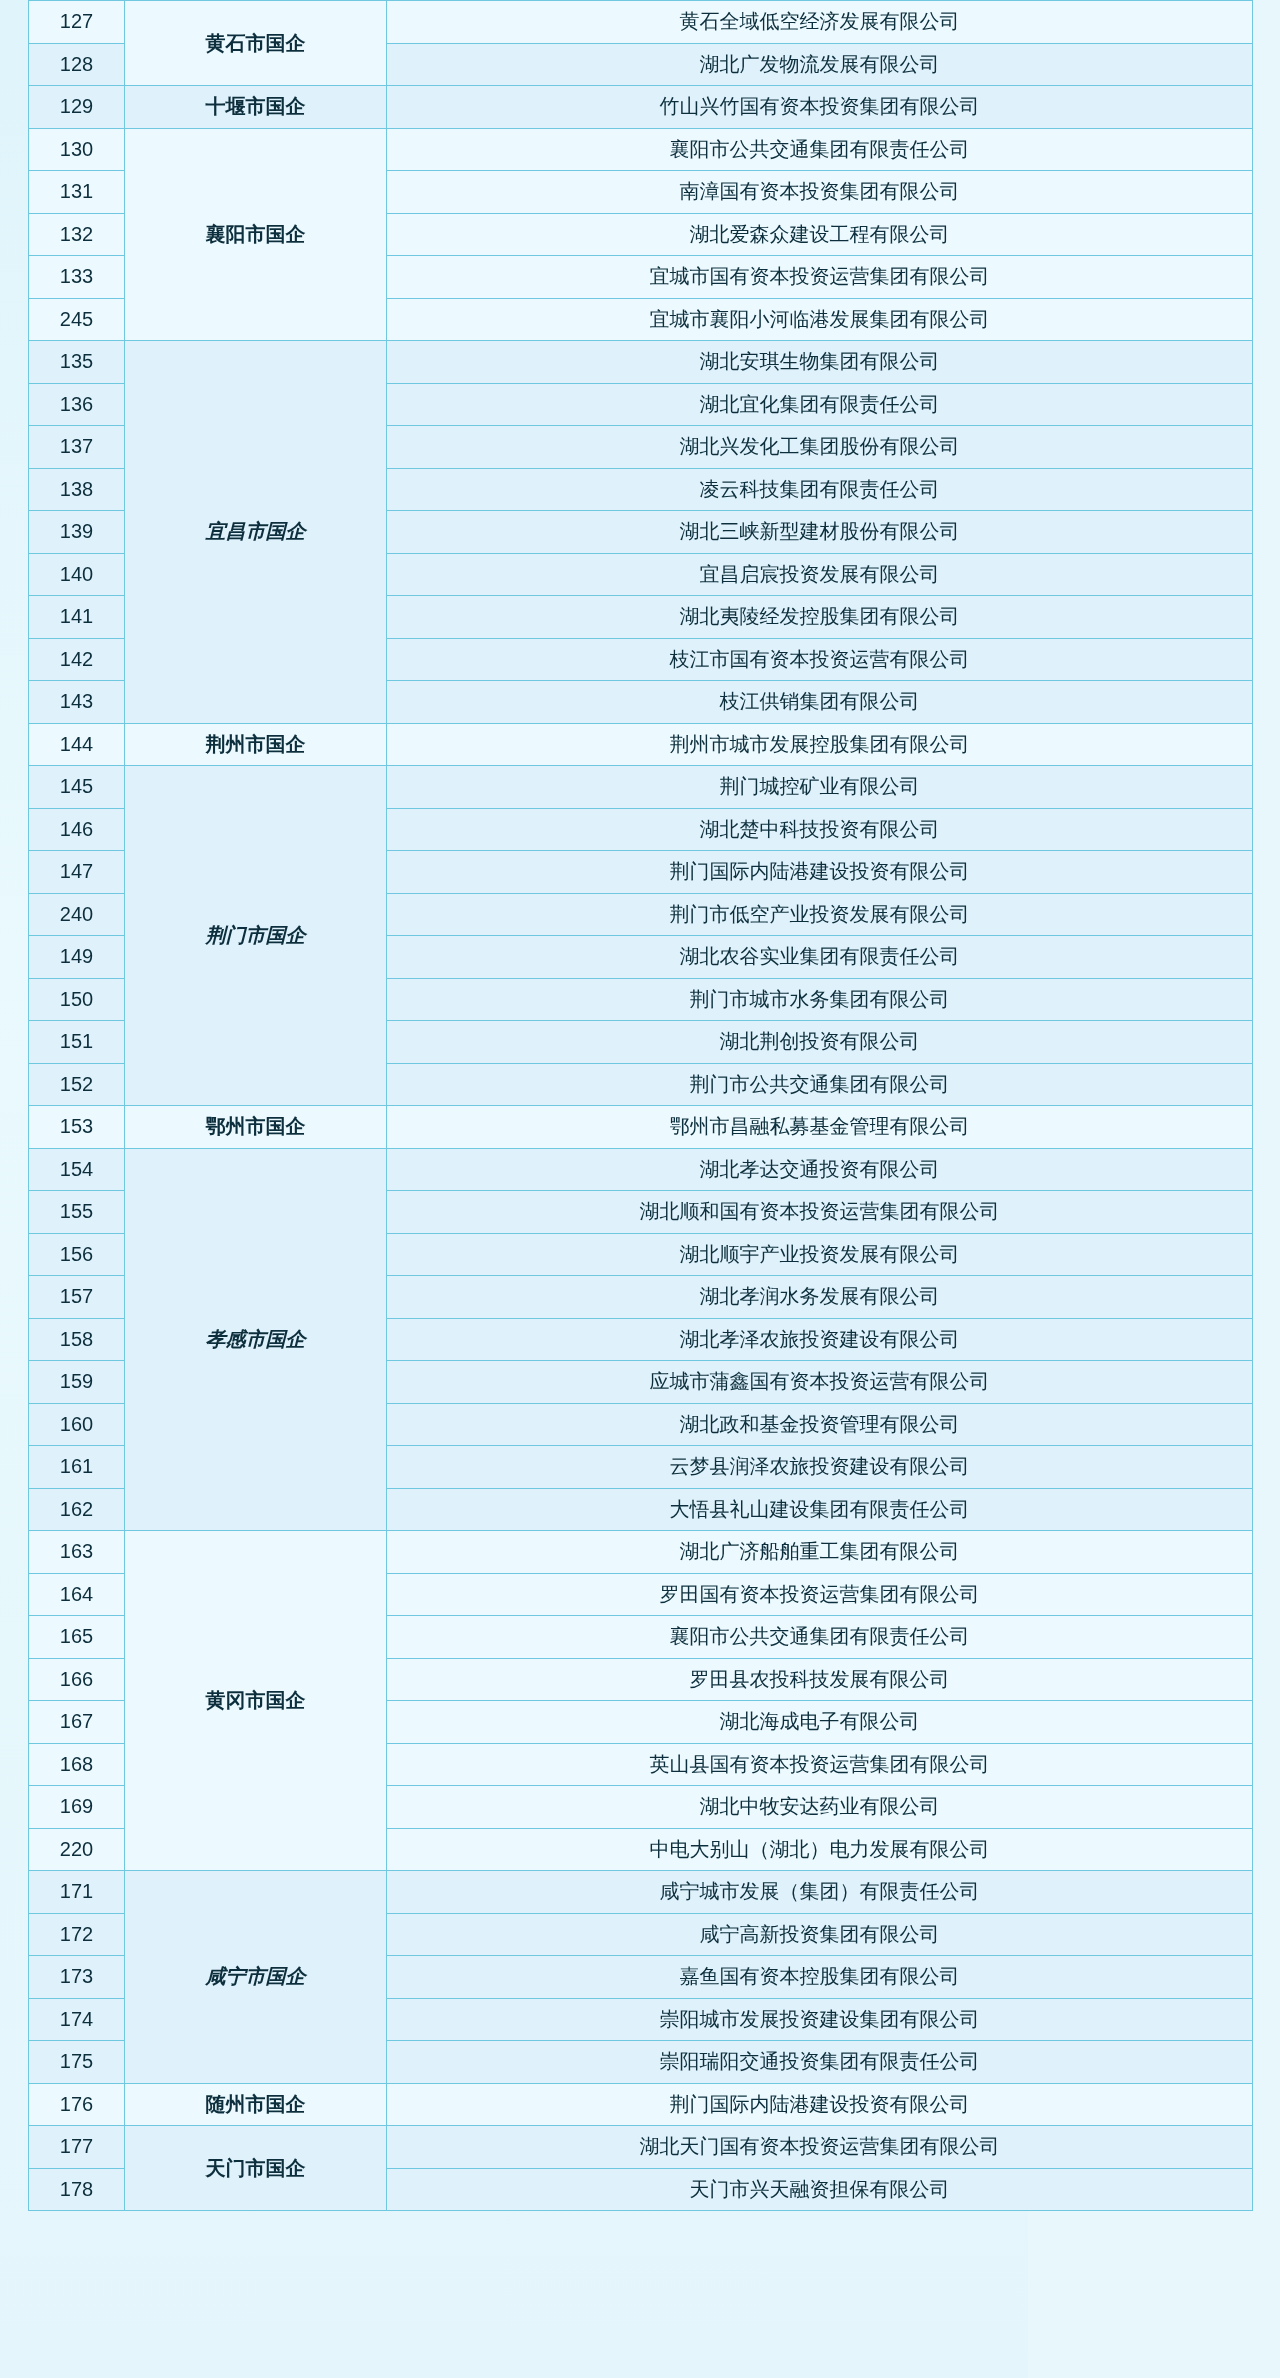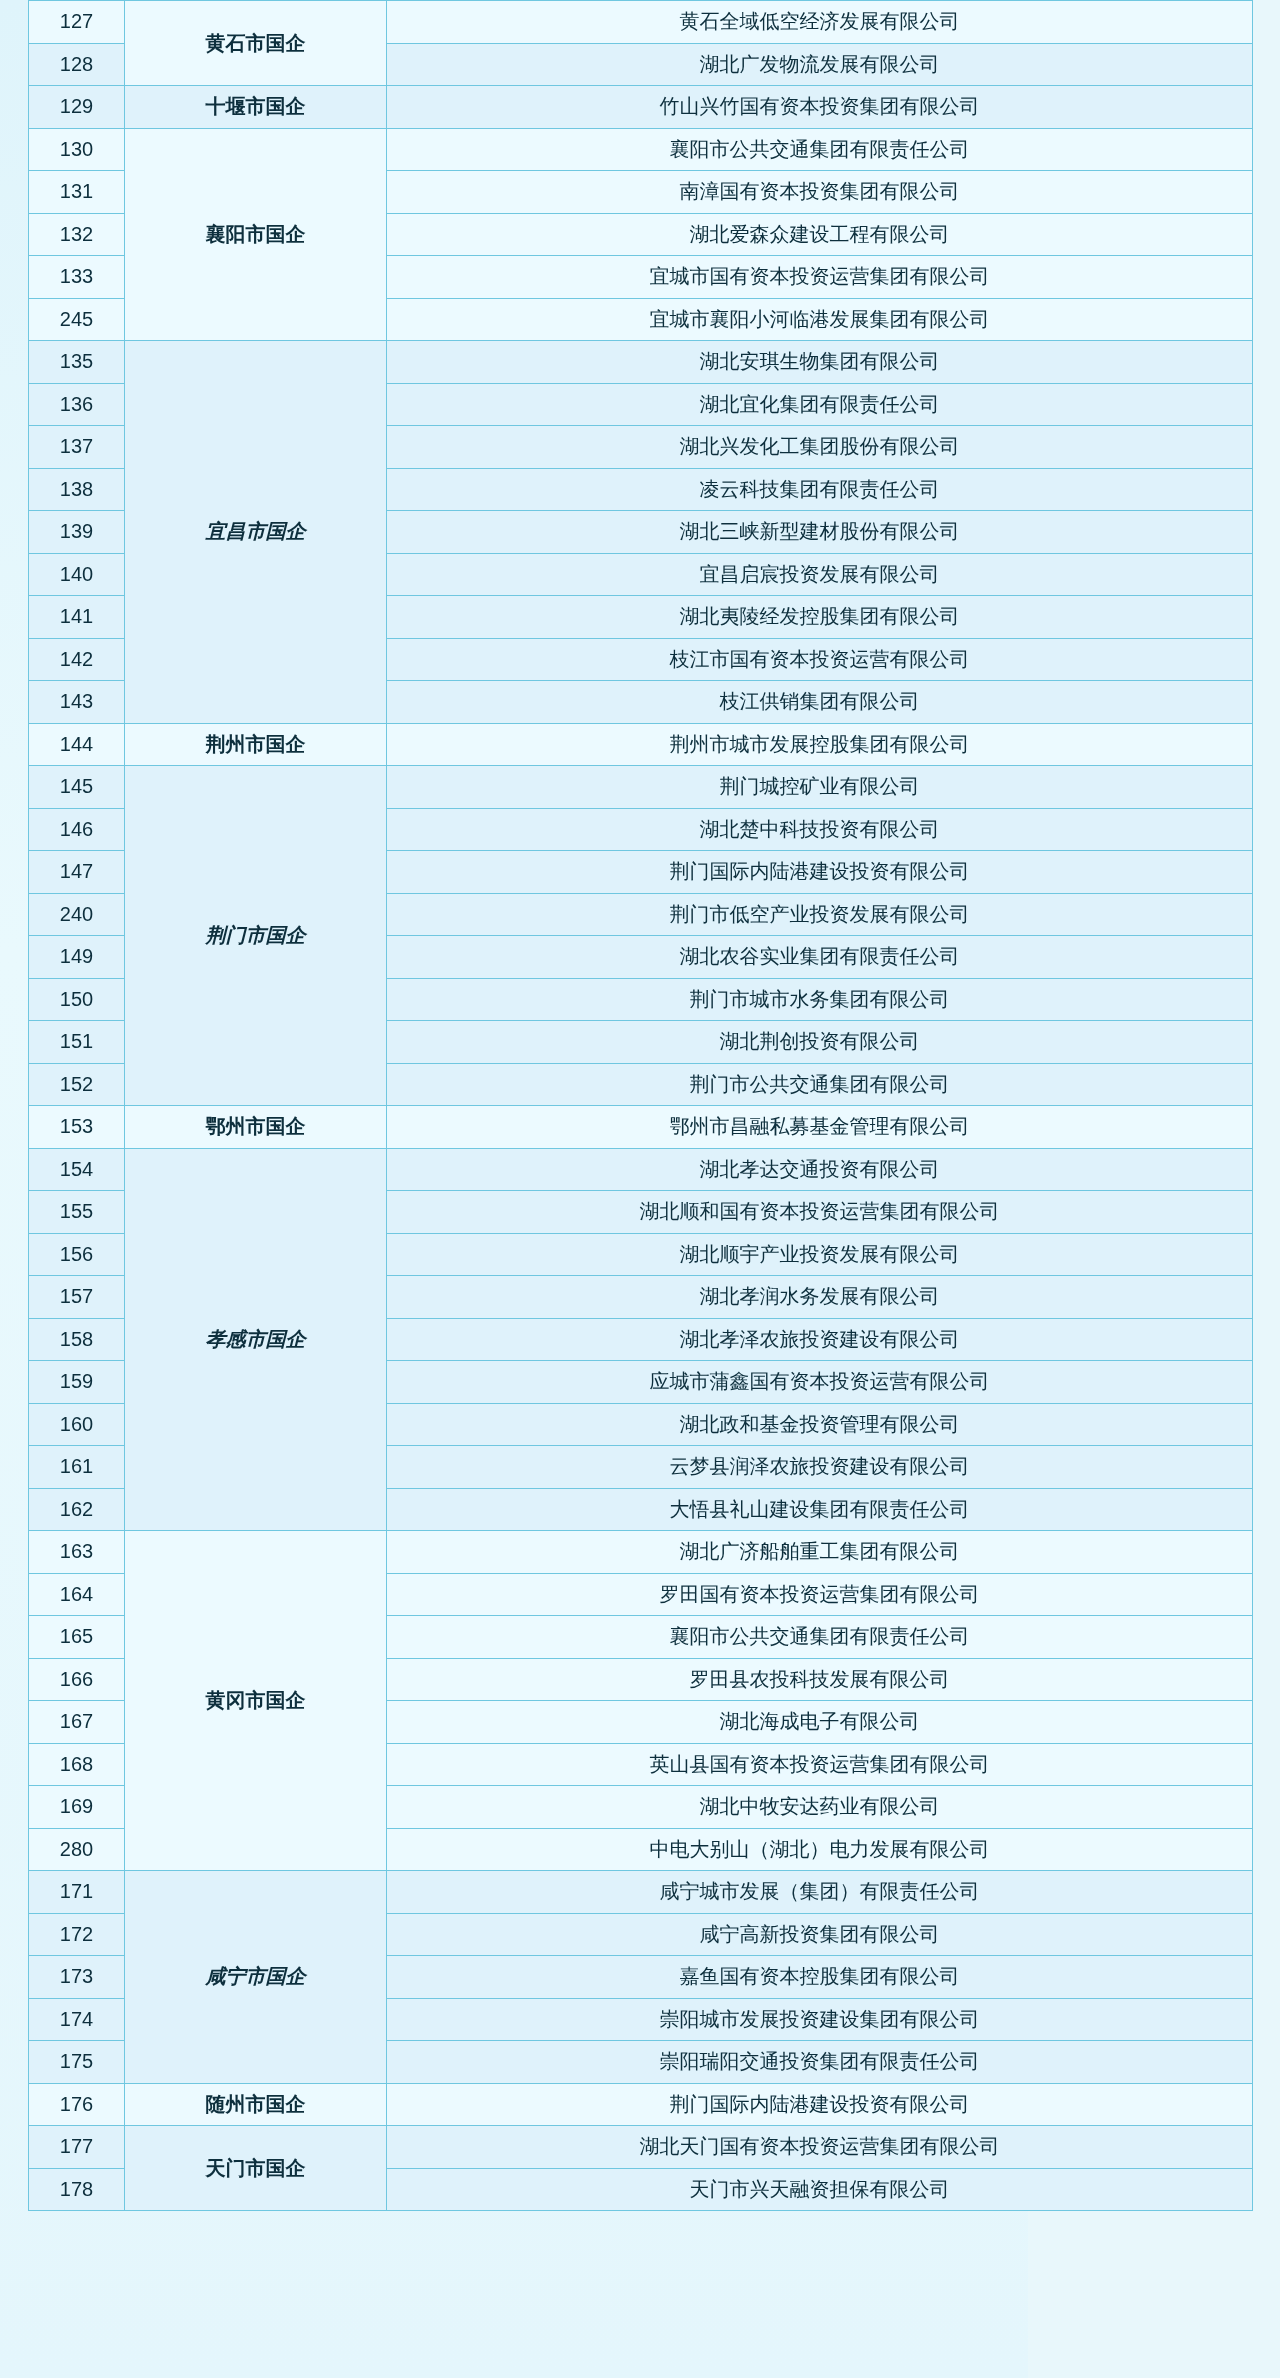--- a/index.html
+++ b/index.html
@@ -244,21 +244,21 @@
           </tr>
           <tr class="band-a">
             <td class="col-idx">168</td>
             <td class="col-name">英山县国有资本投资运营集团有限公司</td>
           </tr>
           <tr class="band-a">
             <td class="col-idx">169</td>
             <td class="col-name">湖北中牧安达药业有限公司</td>
           </tr>
           <tr class="band-a">
-            <td class="col-idx">280</td>
+            <td class="col-idx">220</td>
             <td class="col-name">中电大别山（湖北）电力发展有限公司</td>
           </tr>
           <tr class="band-b">
             <td class="col-idx">171</td>
             <td class="col-group group-c" rowspan="5">咸宁市国企</td>
             <td class="col-name">咸宁城市发展（集团）有限责任公司</td>
           </tr>
           <tr class="band-b">
             <td class="col-idx">172</td>
             <td class="col-name">咸宁高新投资集团有限公司</td>

